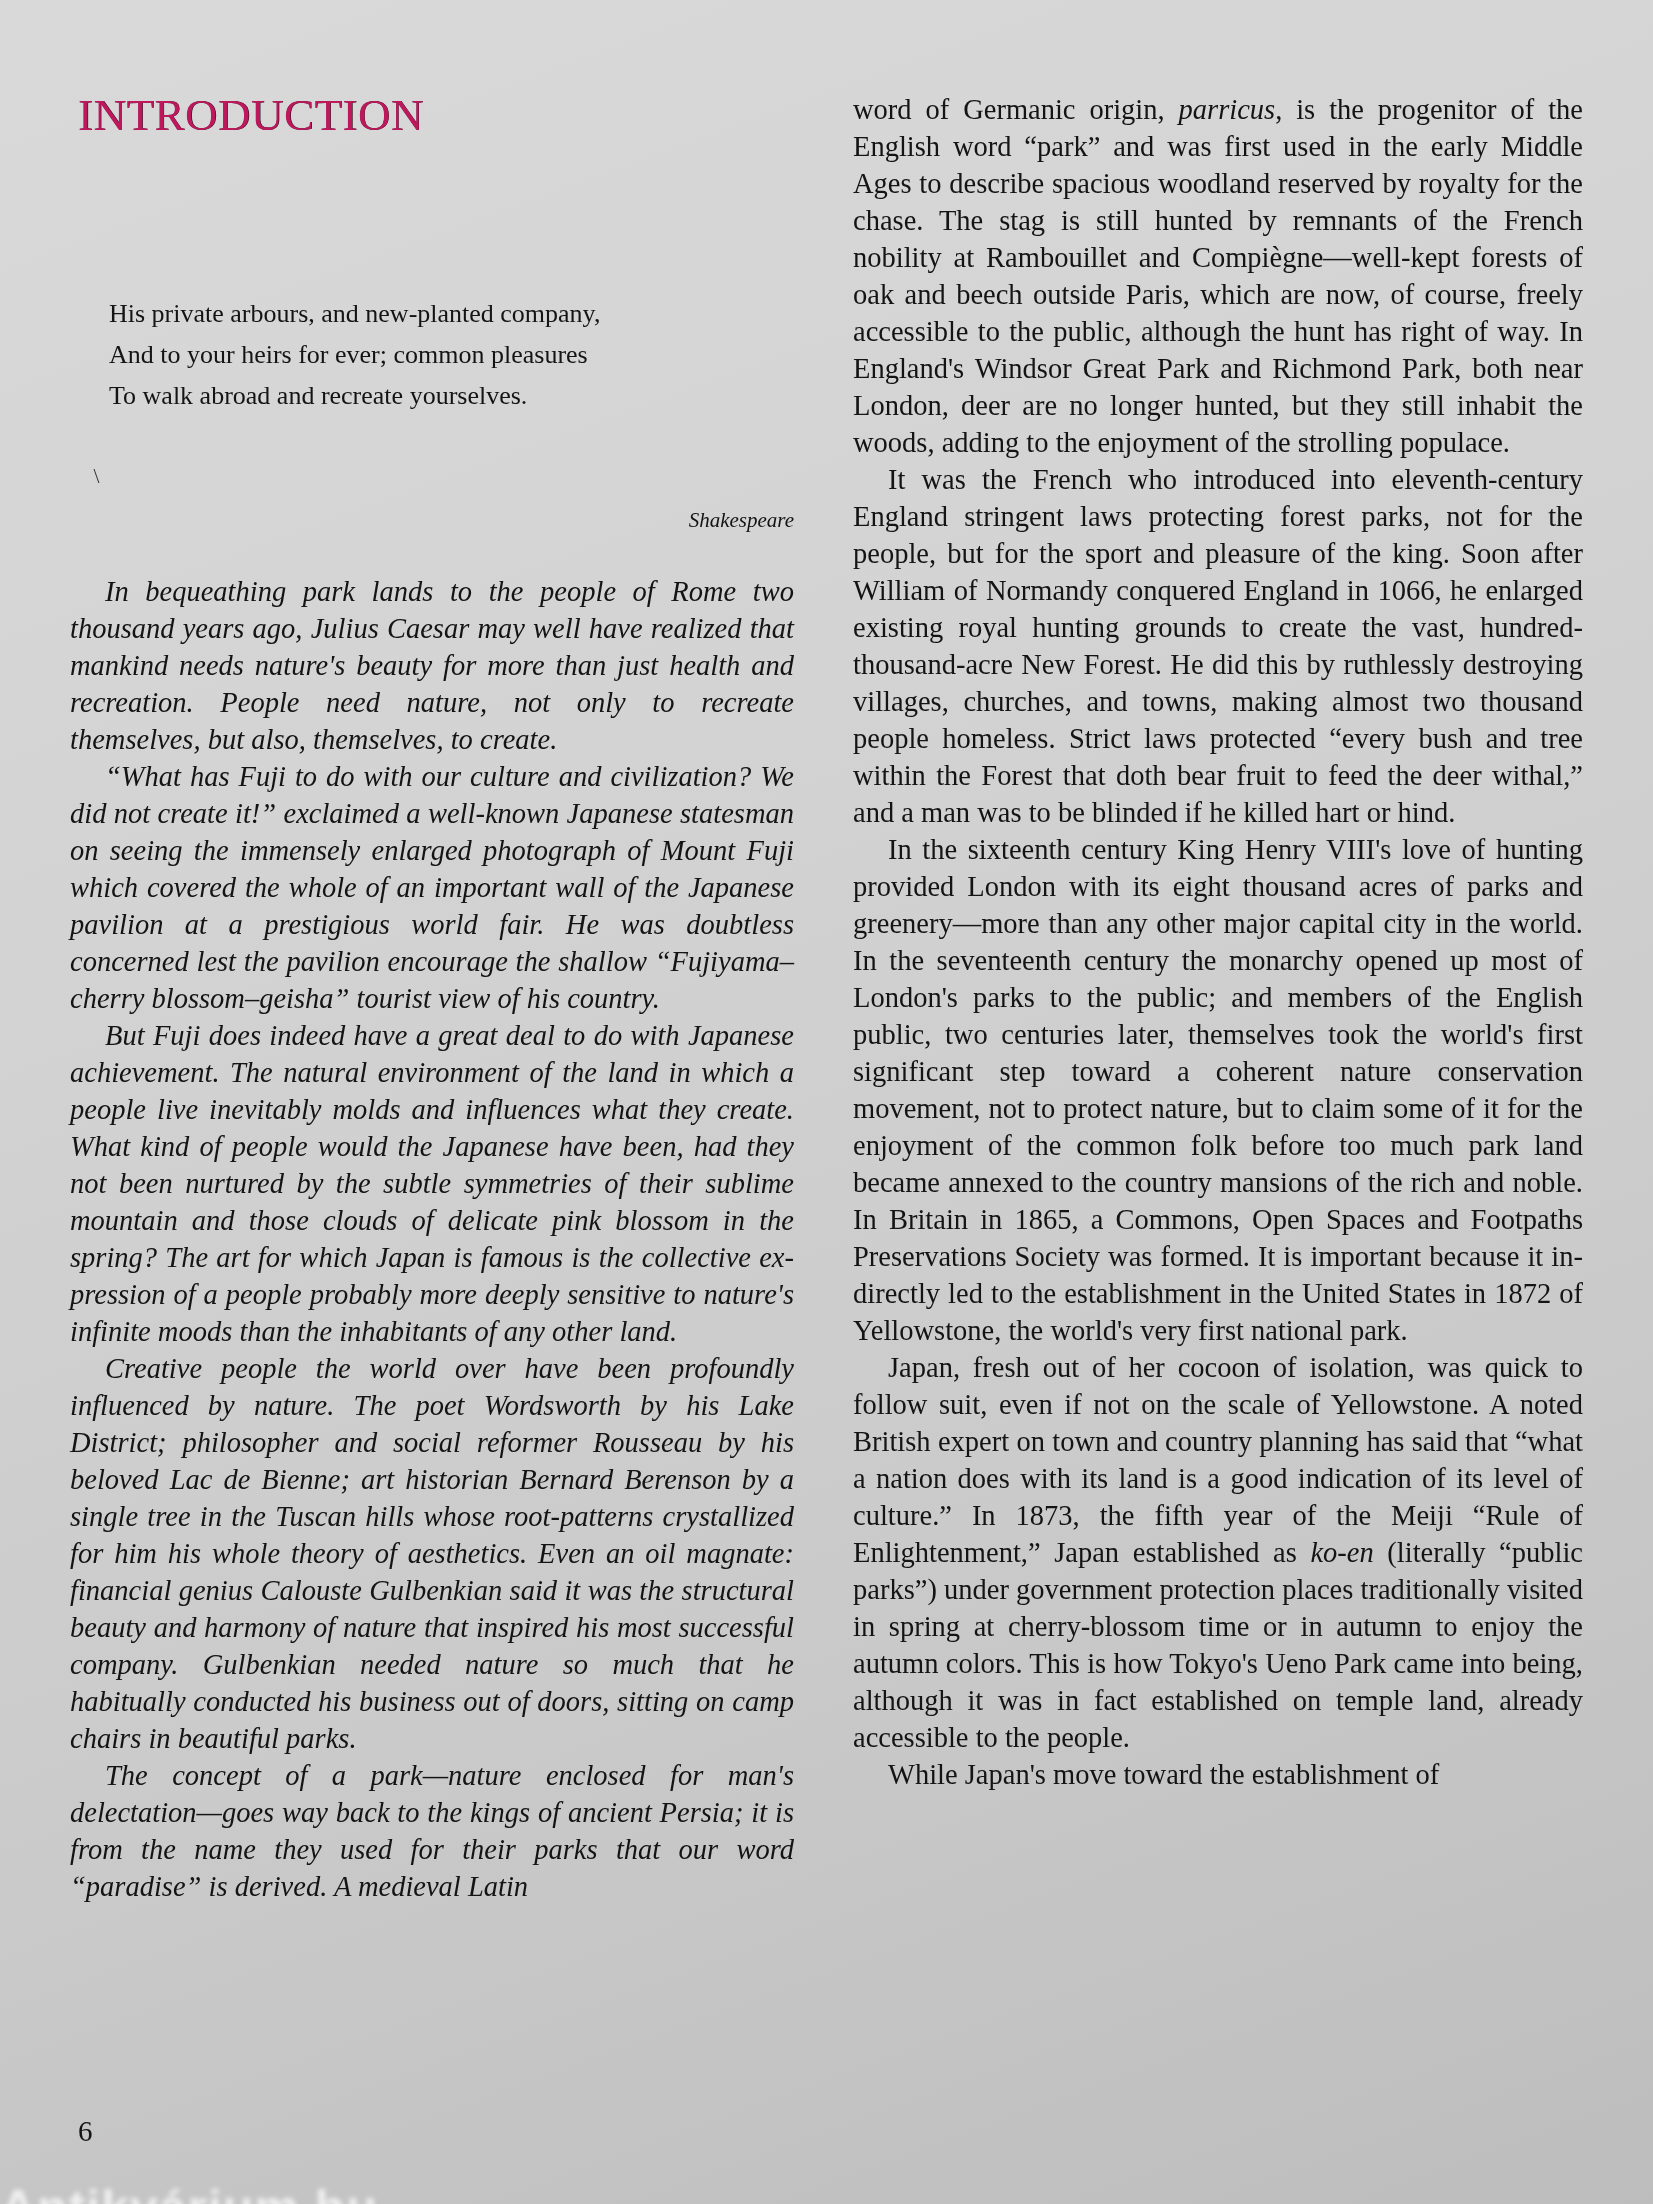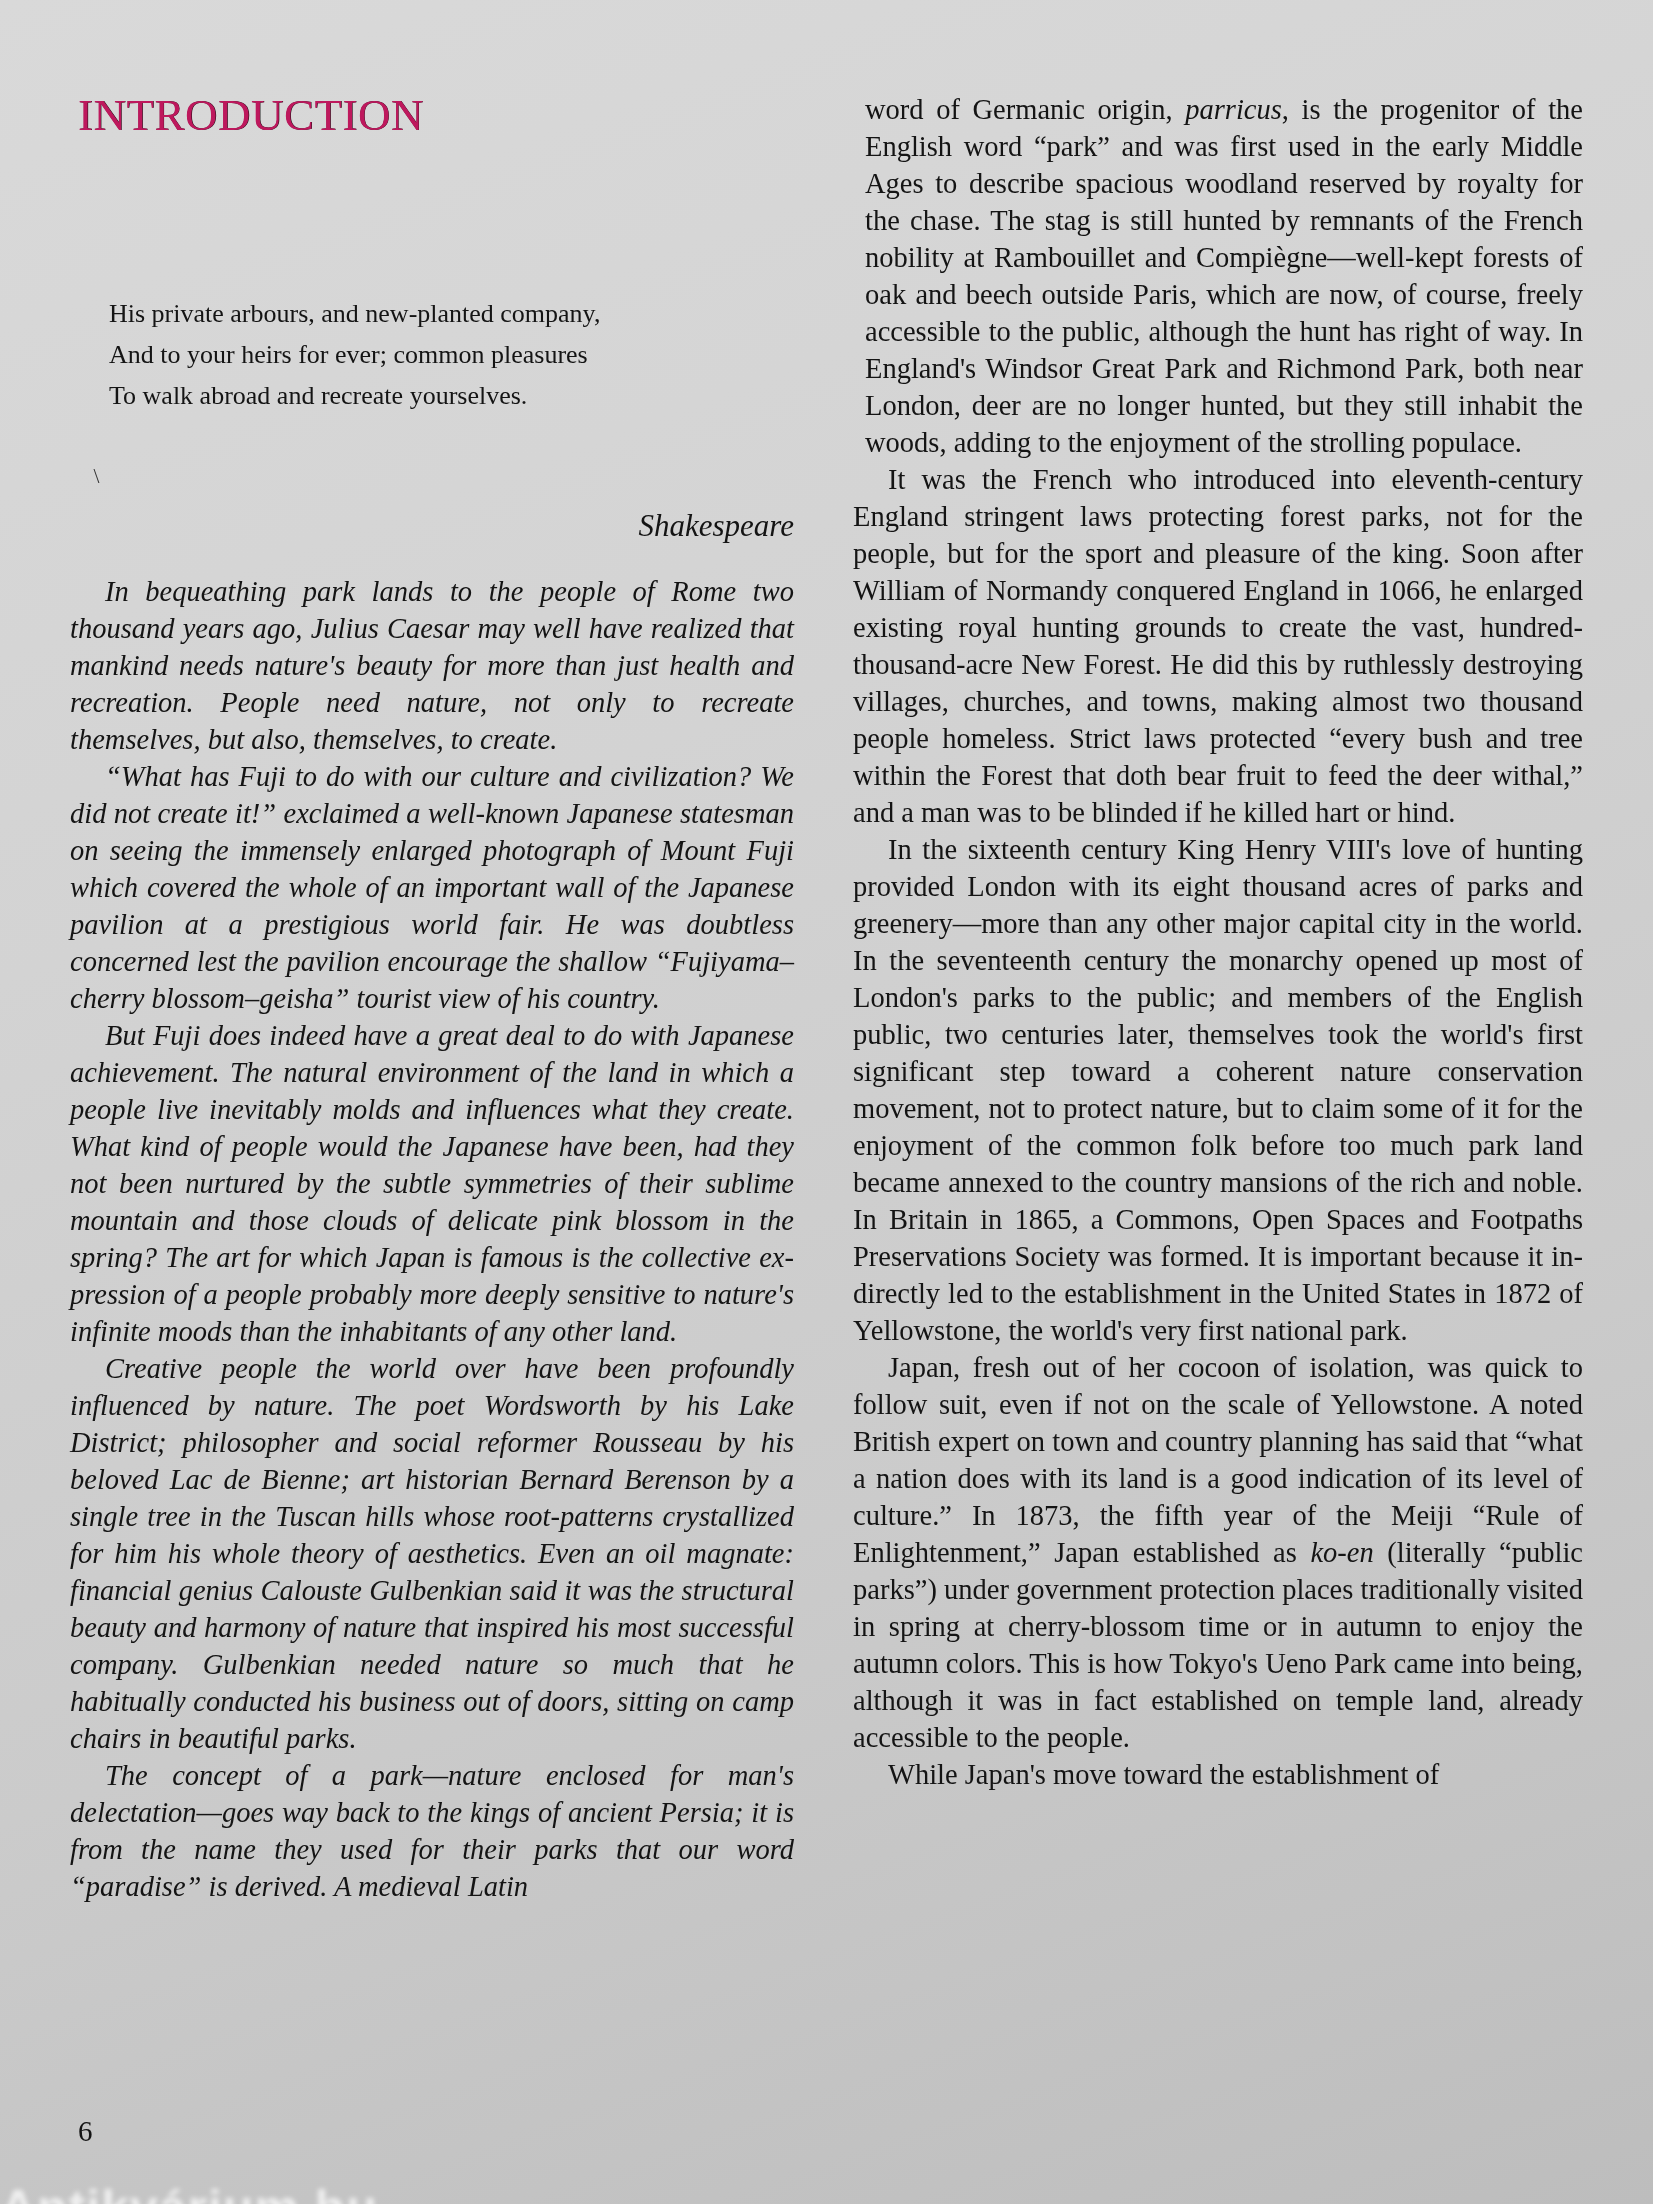--- a/index.html
+++ b/index.html
@@ -47,21 +47,21 @@
       left: -15.5px;
       top: 171px;
       font-size: 21.3px;
       color: #333;
     }
     .attribution {
       position: absolute;
       right: 0;
       top: 215px;
       font-style: italic;
-      font-size: 31px;
+      font-size: 21px;
     }
     .body-left {
       position: absolute;
       left: 70px;
       top: 573px;
       width: 724px;
       font-style: italic;
     }
     .body-right {
       position: absolute;
@@ -72,21 +72,20 @@
     .para {
       margin: 0;
       font-size: 28.5px;
       line-height: 37px;
       text-align: justify;
       text-indent: 35px;
       hyphens: manual;
     }
     .para.noindent {
       text-indent: 0;
-      margin-left: 12px;
     }
     .para em {
       font-style: italic;
     }
     .page-number {
       position: absolute;
       left: 78px;
       top: 2115px;
       font-size: 29px;
     }

